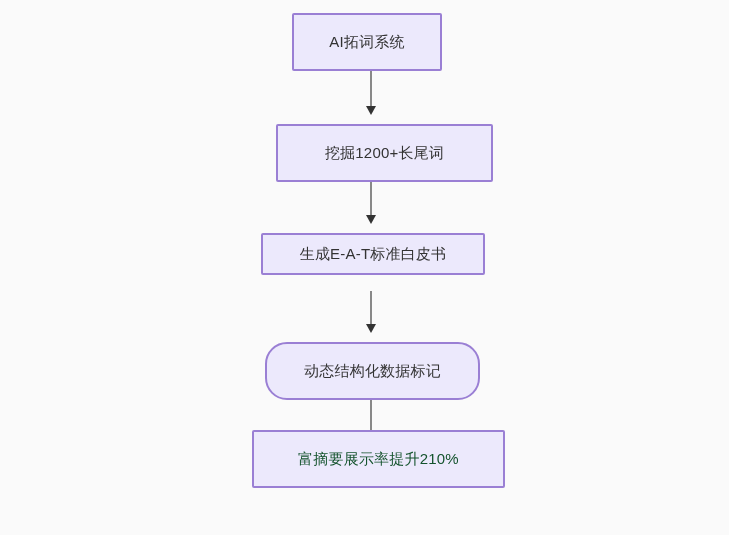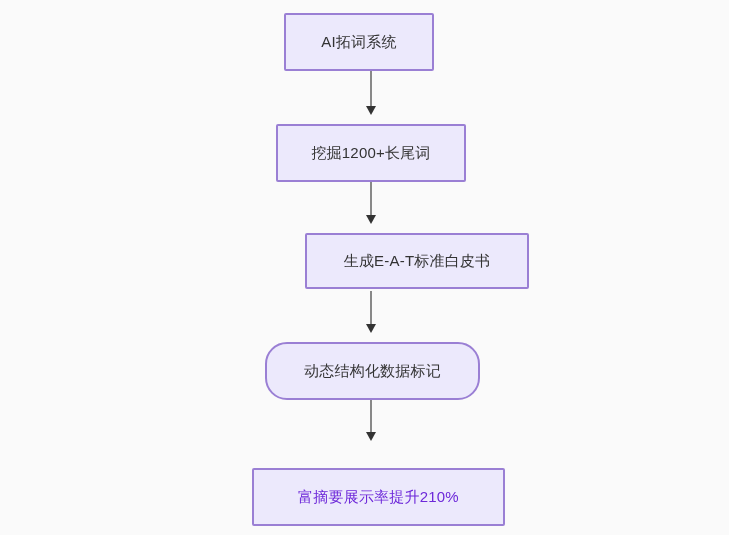--- a/index.html
+++ b/index.html
@@ -77,29 +77,29 @@
   </div>
   <div class="edge" id="edge-2" style="left: 371px; top: 291px;">
     <div class="edge-line" style="height: 34px; background: rgb(136, 136, 136);"></div>
     <div class="edge-head" style="top: 33px; border-top-color: rgb(51, 51, 51);"></div>
   </div>
   <div class="edge" id="edge-3" style="left: 371px; top: 400px;">
     <div class="edge-line" style="height: 33px; background: rgb(136, 136, 136);"></div>
     <div class="edge-head" style="top: 32px; border-top-color: rgb(51, 51, 51);"></div>
   </div>
 
-  <div class="node" id="node-0" style="left: 284px; top: 13px; width: 150px; height: 58px; background: rgb(236, 233, 252); border-color: rgb(154, 127, 212); color: rgb(51, 51, 51);">
+  <div class="node" id="node-0" style="left: 292px; top: 13px; width: 150px; height: 58px; background: rgb(236, 233, 252); border-color: rgb(154, 127, 212); color: rgb(51, 51, 51);">
     <span class="node-label">AI拓词系统</span>
   </div>
-  <div class="node" id="node-1" style="left: 276px; top: 124px; width: 190px; height: 58px; background: rgb(236, 233, 252); border-color: rgb(154, 127, 212); color: rgb(51, 51, 51);">
+  <div class="node" id="node-1" style="left: 276px; top: 124px; width: 217px; height: 58px; background: rgb(236, 233, 252); border-color: rgb(154, 127, 212); color: rgb(51, 51, 51);">
     <span class="node-label">挖掘1200+长尾词</span>
   </div>
-  <div class="node" id="node-2" style="left: 261px; top: 233px; width: 224px; height: 56px; background: rgb(236, 233, 252); border-color: rgb(154, 127, 212); color: rgb(51, 51, 51); margin-left: 44px;">
+  <div class="node" id="node-2" style="left: 261px; top: 233px; width: 224px; height: 42px; background: rgb(236, 233, 252); border-color: rgb(154, 127, 212); color: rgb(51, 51, 51);">
     <span class="node-label">生成E-A-T标准白皮书</span>
   </div>
   <div class="node" id="node-3" style="left: 265px; top: 342px; width: 215px; height: 58px; background: rgb(236, 233, 252); border-color: rgb(154, 127, 212); color: rgb(51, 51, 51); border-radius: 22px;">
     <span class="node-label">动态结构化数据标记</span>
   </div>
-  <div class="node" id="node-4" style="left: 252px; top: 468px; width: 253px; height: 58px; background: rgb(236, 233, 252); border-color: rgb(154, 127, 212); color: #6d28d9;">
+  <div class="node" id="node-4" style="left: 252px; top: 430px; width: 253px; height: 58px; background: rgb(236, 233, 252); border-color: rgb(154, 127, 212); color: #14532d;">
     <span class="node-label">富摘要展示率提升210%</span>
   </div>
 
 </div>
 
 </body></html>

